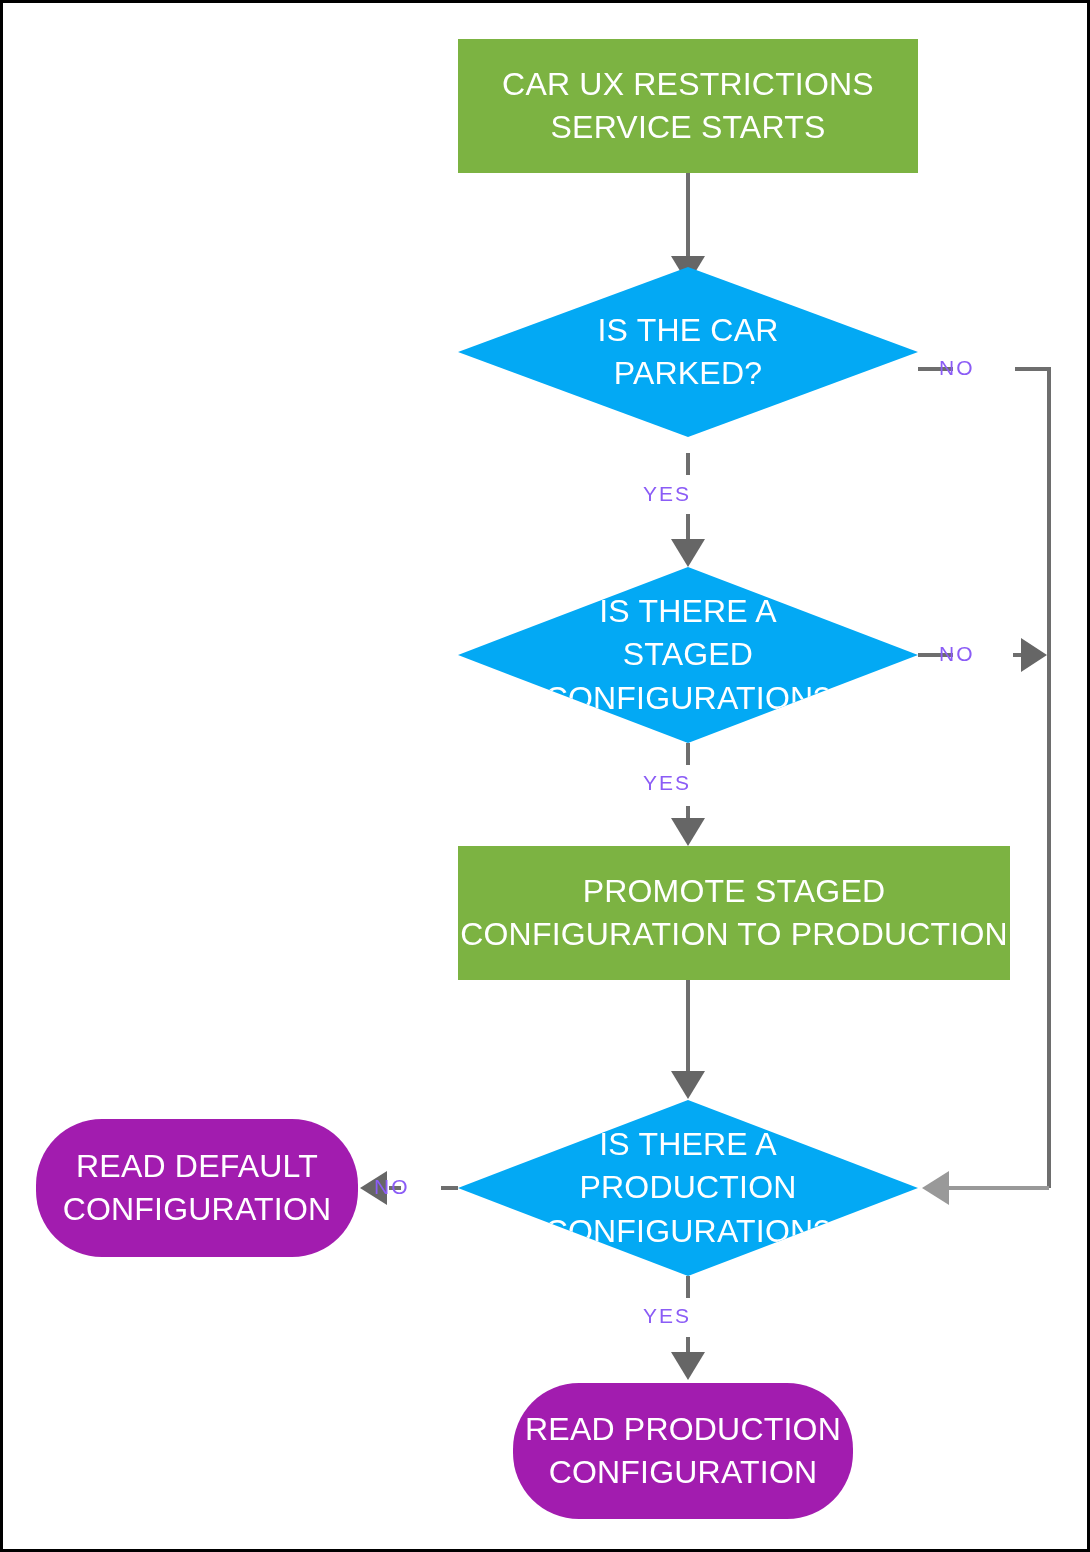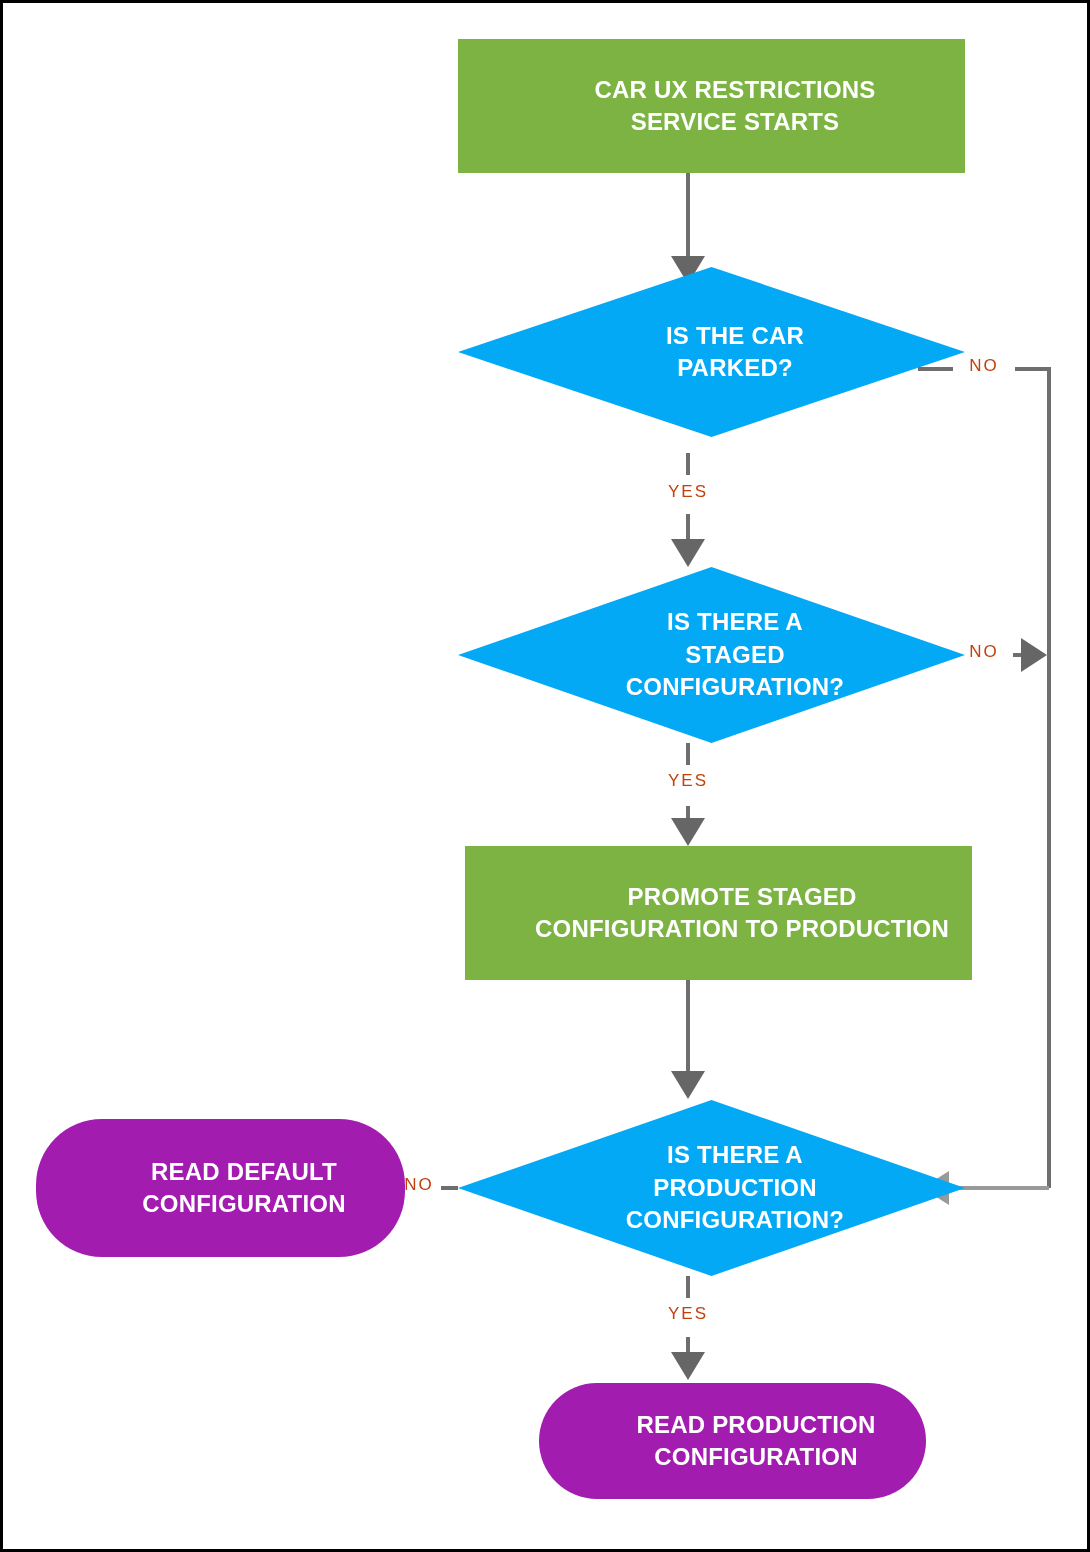--- a/index.html
+++ b/index.html
@@ -17,44 +17,43 @@
     box-sizing: border-box;
     overflow: hidden;
   }
   .node {
     position: absolute;
     display: flex;
     align-items: center;
     justify-content: center;
     text-align: center;
     color: #ffffff;
-    font-weight: bold;
-    font-size: 24px;
+    font-weight: normal;
+    font-size: 32px;
     line-height: 1.35;
     white-space: pre-line;
     letter-spacing: 0.2px;
-    padding-left: 47px;
   }
   .process {
     background: #7CB342;
   }
   .decision {
     background: #03A9F4;
     clip-path: polygon(50% 0%, 100% 50%, 50% 100%, 0% 50%);
   }
   .terminal {
     background: #a21caf;
     border-radius: 66px;
   }
   .edge-label {
     position: absolute;
     width: 90px;
-    text-align: center;
-    color: #c2410c;
-    font-size: 17px;
+    text-align: left;
+    color: #8b5cf6;
+    font-size: 21px;
     letter-spacing: 2px;
     font-weight: normal;
   }
   .connectors {
     position: absolute;
     left: 0;
     top: 0;
     pointer-events: none;
   }
   .connectors path, .connectors polyline {
@@ -130,37 +129,37 @@
     <span>IS THE CAR
 PARKED?</span>
   </div>
 
   <div class="node decision" style="left:455px; top:564px; width:460px; height:176px;">
     <span>IS THERE A
 STAGED
 CONFIGURATION?</span>
   </div>
 
-  <div class="node process" style="left:455px; top:843px; width:460px; height:134px;margin-left:7px;">
+  <div class="node process" style="left:455px; top:843px; width:552px; height:134px;">
     <span>PROMOTE STAGED
 CONFIGURATION TO PRODUCTION</span>
   </div>
 
   <div class="node decision" style="left:455px; top:1097px; width:460px; height:176px;">
     <span>IS THERE A
 PRODUCTION
 CONFIGURATION?</span>
   </div>
 
   <div class="node terminal" style="left:33px; top:1116px; width:322px; height:138px;">
     <span>READ DEFAULT
 CONFIGURATION</span>
   </div>
 
-  <div class="node terminal" style="left:536px; top:1380px; width:340px; height:116px;">
+  <div class="node terminal" style="left:510px; top:1380px; width:340px; height:136px;">
     <span>READ PRODUCTION
 CONFIGURATION</span>
   </div>
 
   <div class="edge-label" style="left:640px; top:479px;">YES</div>
   <div class="edge-label" style="left:936px; top:353px;">NO</div>
   <div class="edge-label" style="left:640px; top:768px;">YES</div>
   <div class="edge-label" style="left:936px; top:639px;">NO</div>
   <div class="edge-label" style="left:371px; top:1172px;">NO</div>
   <div class="edge-label" style="left:640px; top:1301px;">YES</div>

